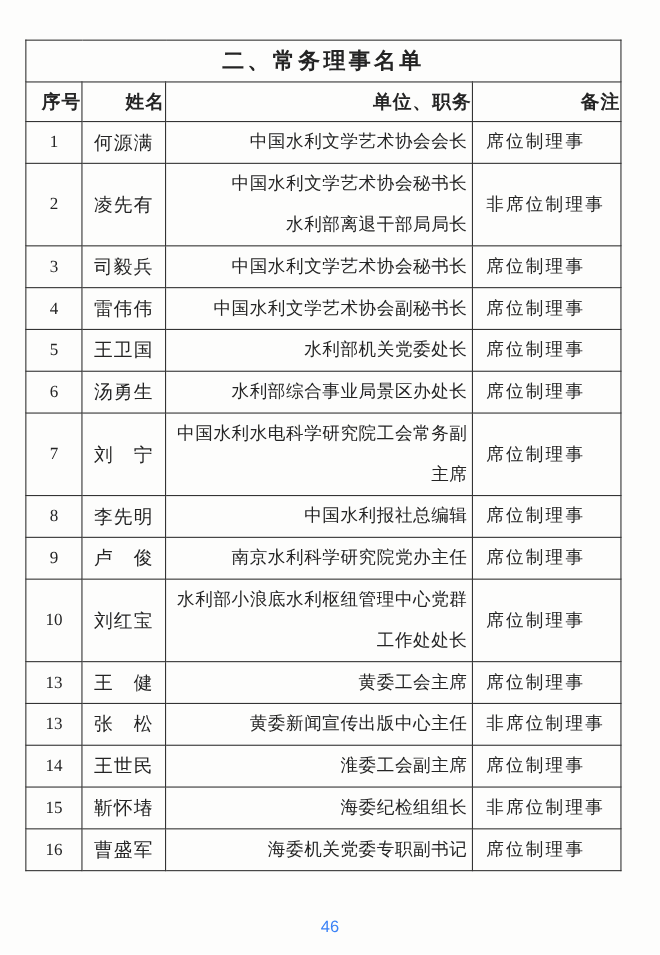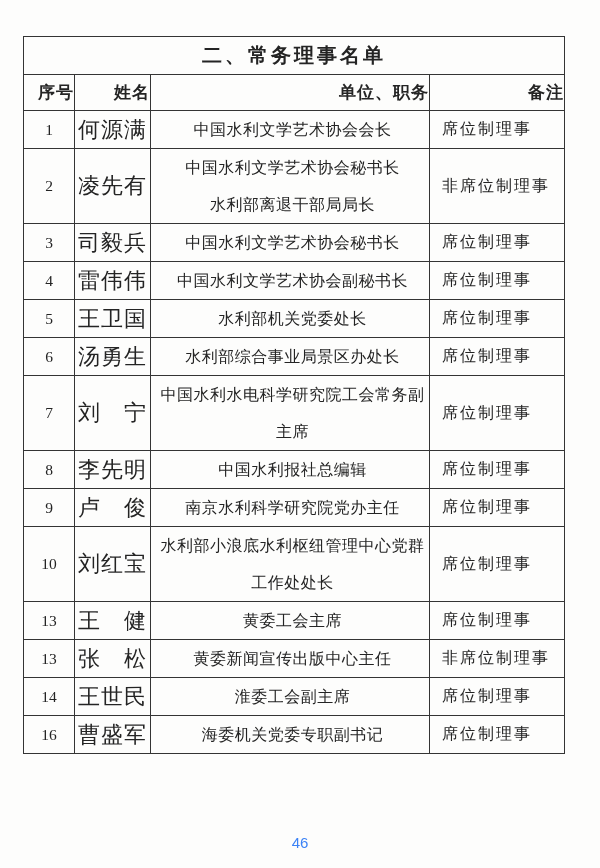--- a/index.html
+++ b/index.html
@@ -49,28 +49,28 @@
   tbody tr {
     height: 37px;
   }
   td.c-no {
     text-align: center;
     font-size: 15.5px;
     padding: 0;
   }
   td.c-name {
     text-align: center;
-    font-size: 22px;
+    font-size: 17px;
     letter-spacing: 1px;
     padding: 0;
   }
   td.c-pos {
     font-size: 16px;
     letter-spacing: 0.5px;
-    text-align: center;
+    text-align: right;
     padding: 0 4px 0 9px;
     line-height: 37px;
   }
   td.c-pos .pos-line {
     line-height: 37px;
   }
   td.c-note {
     font-size: 16px;
     letter-spacing: 2px;
     text-align: left;
@@ -223,20 +223,28 @@
 
   <tr>
     <td class="c-no">14</td>
     <td class="c-name">王世民</td>
     <td class="c-pos">
             <div class="pos-line">淮委工会副主席</div>
           </td>
     <td class="c-note">席位制理事</td>
   </tr>
 
+  <tr>
+    <td class="c-no">15</td>
+    <td class="c-name">靳怀堾</td>
+    <td class="c-pos">
+            <div class="pos-line">海委纪检组组长</div>
+          </td>
+    <td class="c-note">非席位制理事</td>
+  </tr>
 
   <tr>
     <td class="c-no">16</td>
     <td class="c-name">曹盛军</td>
     <td class="c-pos">
             <div class="pos-line">海委机关党委专职副书记</div>
           </td>
     <td class="c-note">席位制理事</td>
   </tr>
 </tbody>

